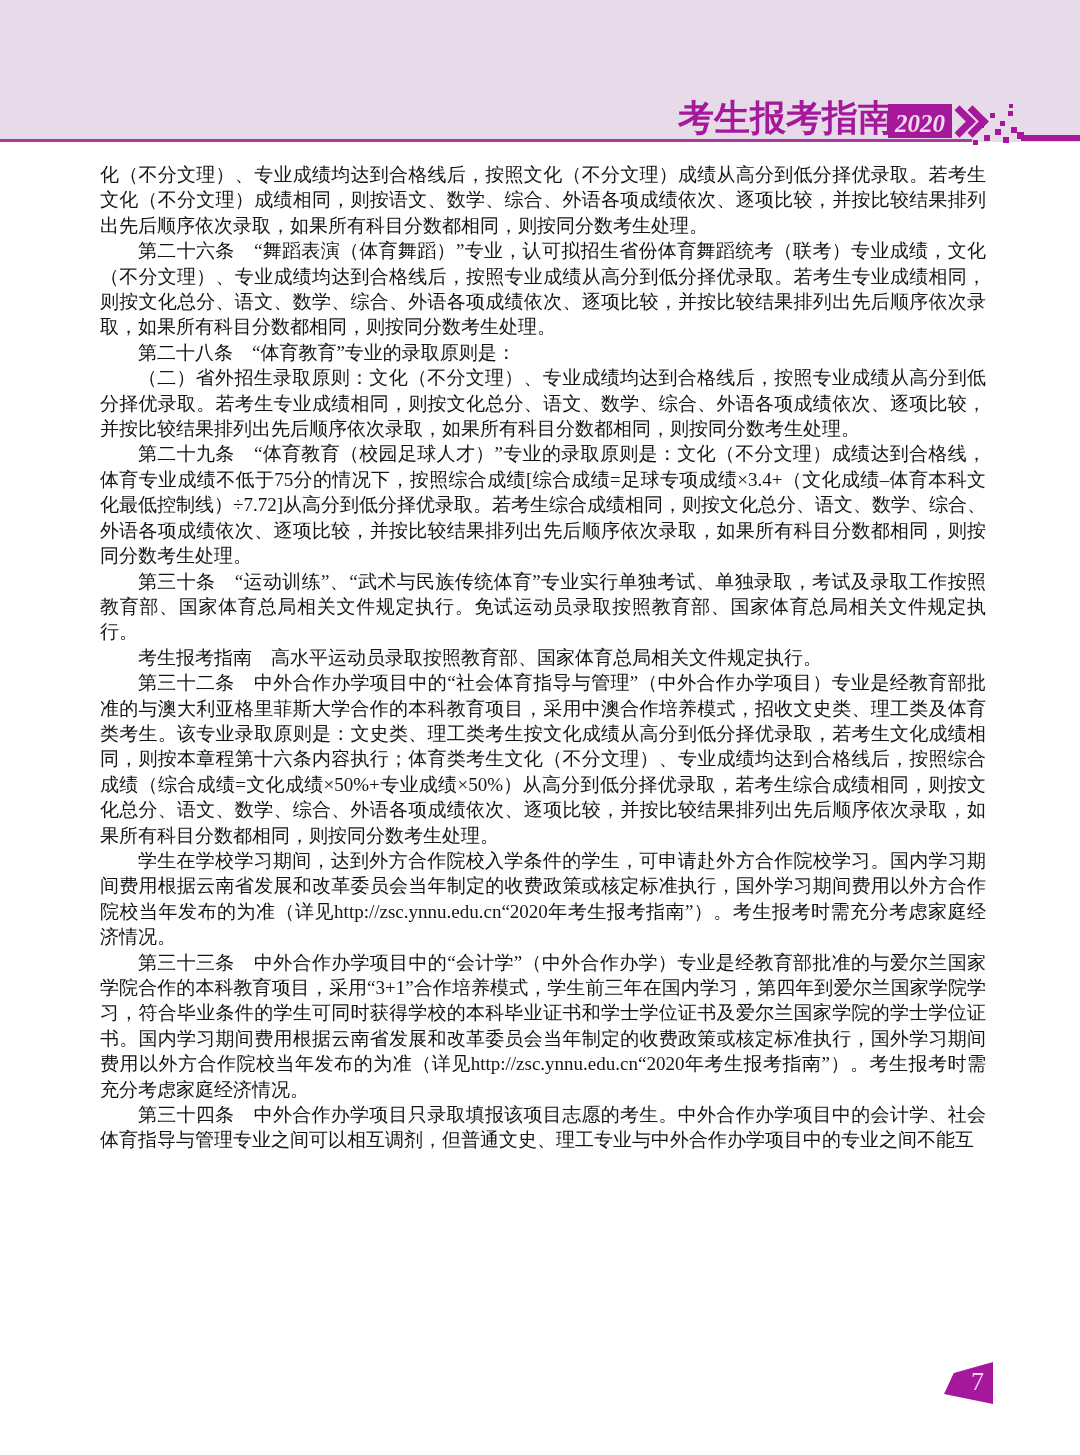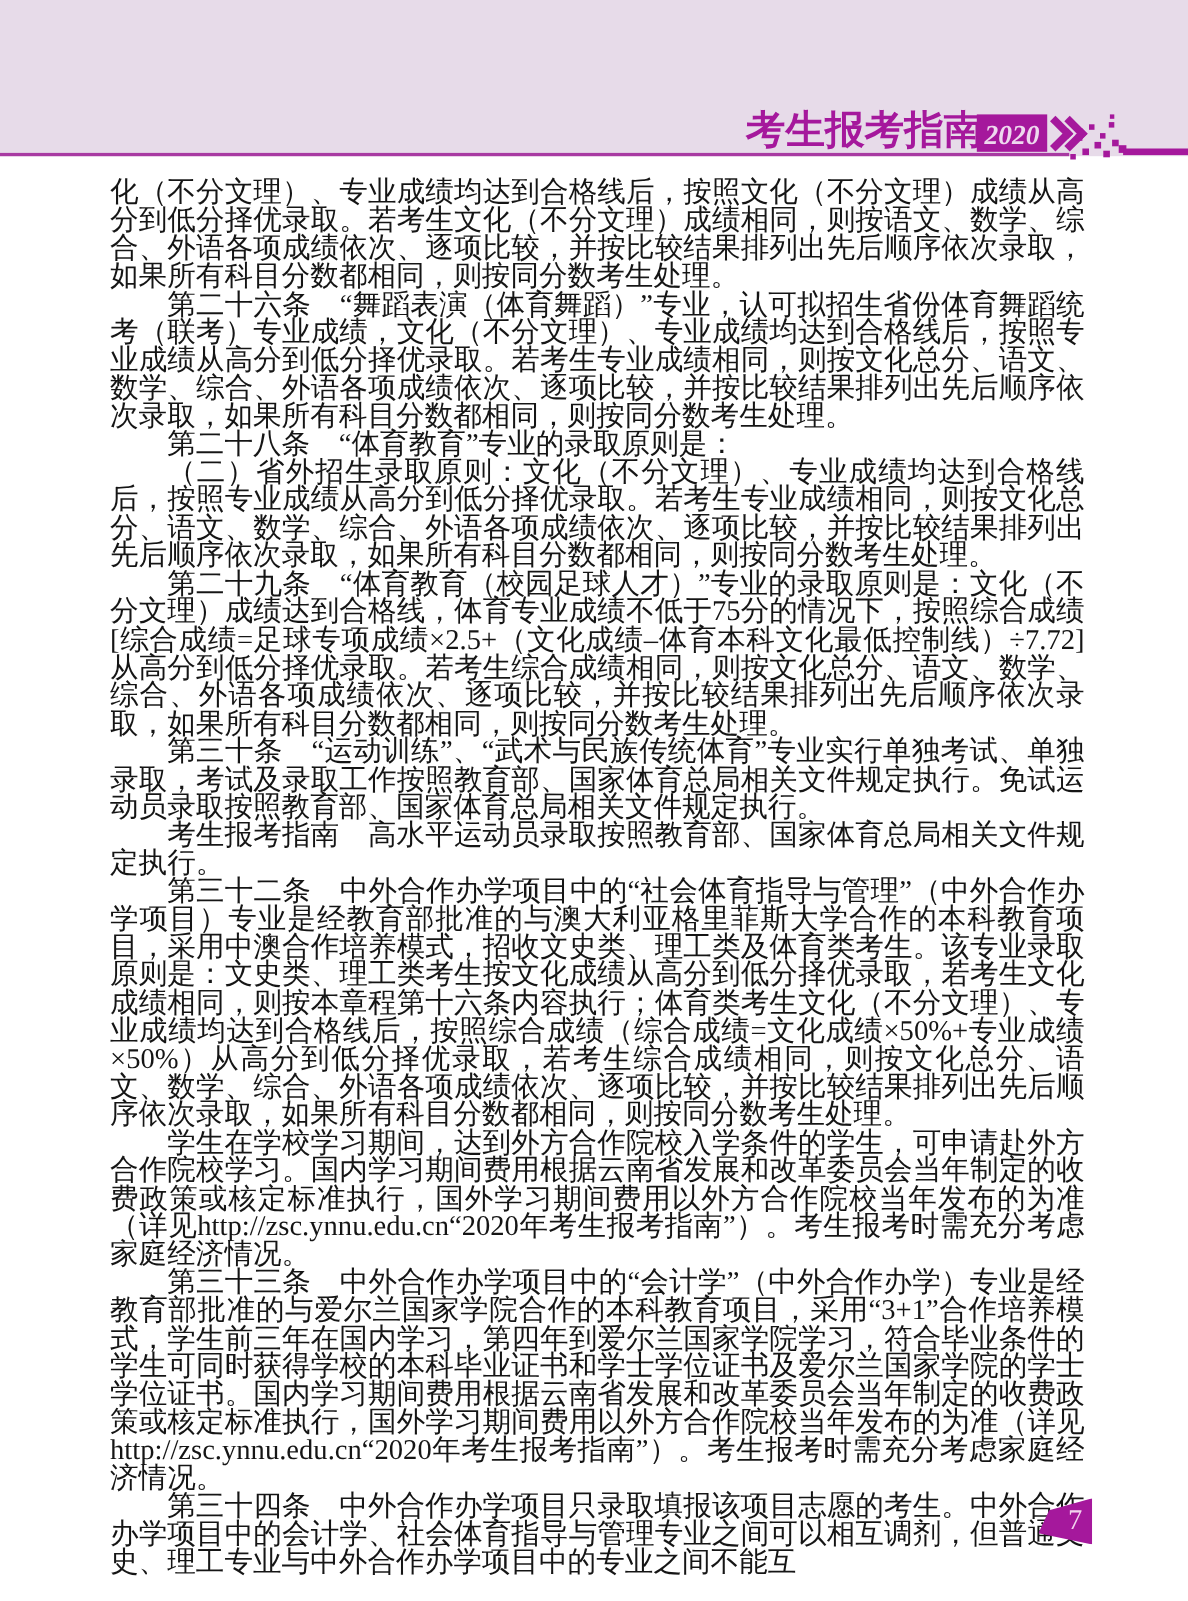--- a/index.html
+++ b/index.html
@@ -57,21 +57,21 @@
     position:absolute;left:1021px;top:135px;
     width:59px;height:6px;
     background:#a5189c;
   }
   .pixels{position:absolute;left:0;top:0;width:1080px;height:170px;pointer-events:none;}
   .px{position:absolute;background:#a5189c;}
   
   .doc-body{
     position:absolute;left:100px;top:162px;
     width:886px;
-    font-size:26px;
+    font-size:19px;
     line-height:25.4px;
     color:#151515;
     text-align:justify;
   }
   .para{margin:0;}
   .para.indent{text-indent:2em;}
   
   .page-tab{
     position:absolute;left:944px;top:1362px;
     width:49px;height:42px;
@@ -113,21 +113,21 @@
       </div>
     <div class="rule-thin"></div>
     <div class="rule-thick"></div>
   </header>
 
   <main class="doc-body" id="doc-body">
       <p class="para">化（不分文理）、专业成绩均达到合格线后，按照文化（不分文理）成绩从高分到低分择优录取。若考生文化（不分文理）成绩相同，则按语文、数学、综合、外语各项成绩依次、逐项比较，并按比较结果排列出先后顺序依次录取，如果所有科目分数都相同，则按同分数考生处理。</p>
       <p class="para indent">第二十六条　“舞蹈表演（体育舞蹈）”专业，认可拟招生省份体育舞蹈统考（联考）专业成绩，文化（不分文理）、专业成绩均达到合格线后，按照专业成绩从高分到低分择优录取。若考生专业成绩相同，则按文化总分、语文、数学、综合、外语各项成绩依次、逐项比较，并按比较结果排列出先后顺序依次录取，如果所有科目分数都相同，则按同分数考生处理。</p>
       <p class="para indent">第二十八条　“体育教育”专业的录取原则是：</p>
       <p class="para indent">（二）省外招生录取原则：文化（不分文理）、专业成绩均达到合格线后，按照专业成绩从高分到低分择优录取。若考生专业成绩相同，则按文化总分、语文、数学、综合、外语各项成绩依次、逐项比较，并按比较结果排列出先后顺序依次录取，如果所有科目分数都相同，则按同分数考生处理。</p>
-      <p class="para indent">第二十九条　“体育教育（校园足球人才）”专业的录取原则是：文化（不分文理）成绩达到合格线，体育专业成绩不低于75分的情况下，按照综合成绩[综合成绩=足球专项成绩×2.5+（文化成绩–体育本科文化最低控制线）÷7.72]从高分到低分择优录取。若考生综合成绩相同，则按文化总分、语文、数学、综合、外语各项成绩依次、逐项比较，并按比较结果排列出先后顺序依次录取，如果所有科目分数都相同，则按同分数考生处理。</p>
+      <p class="para indent">第二十九条　“体育教育（校园足球人才）”专业的录取原则是：文化（不分文理）成绩达到合格线，体育专业成绩不低于75分的情况下，按照综合成绩[综合成绩=足球专项成绩×3.4+（文化成绩–体育本科文化最低控制线）÷7.72]从高分到低分择优录取。若考生综合成绩相同，则按文化总分、语文、数学、综合、外语各项成绩依次、逐项比较，并按比较结果排列出先后顺序依次录取，如果所有科目分数都相同，则按同分数考生处理。</p>
       <p class="para indent">第三十条　“运动训练”、“武术与民族传统体育”专业实行单独考试、单独录取，考试及录取工作按照教育部、国家体育总局相关文件规定执行。免试运动员录取按照教育部、国家体育总局相关文件规定执行。</p>
       <p class="para indent">考生报考指南　高水平运动员录取按照教育部、国家体育总局相关文件规定执行。</p>
       <p class="para indent">第三十二条　中外合作办学项目中的“社会体育指导与管理”（中外合作办学项目）专业是经教育部批准的与澳大利亚格里菲斯大学合作的本科教育项目，采用中澳合作培养模式，招收文史类、理工类及体育类考生。该专业录取原则是：文史类、理工类考生按文化成绩从高分到低分择优录取，若考生文化成绩相同，则按本章程第十六条内容执行；体育类考生文化（不分文理）、专业成绩均达到合格线后，按照综合成绩（综合成绩=文化成绩×50%+专业成绩×50%）从高分到低分择优录取，若考生综合成绩相同，则按文化总分、语文、数学、综合、外语各项成绩依次、逐项比较，并按比较结果排列出先后顺序依次录取，如果所有科目分数都相同，则按同分数考生处理。</p>
       <p class="para indent">学生在学校学习期间，达到外方合作院校入学条件的学生，可申请赴外方合作院校学习。国内学习期间费用根据云南省发展和改革委员会当年制定的收费政策或核定标准执行，国外学习期间费用以外方合作院校当年发布的为准（详见http://zsc.ynnu.edu.cn“2020年考生报考指南”）。考生报考时需充分考虑家庭经济情况。</p>
       <p class="para indent">第三十三条　中外合作办学项目中的“会计学”（中外合作办学）专业是经教育部批准的与爱尔兰国家学院合作的本科教育项目，采用“3+1”合作培养模式，学生前三年在国内学习，第四年到爱尔兰国家学院学习，符合毕业条件的学生可同时获得学校的本科毕业证书和学士学位证书及爱尔兰国家学院的学士学位证书。国内学习期间费用根据云南省发展和改革委员会当年制定的收费政策或核定标准执行，国外学习期间费用以外方合作院校当年发布的为准（详见http://zsc.ynnu.edu.cn“2020年考生报考指南”）。考生报考时需充分考虑家庭经济情况。</p>
       <p class="para indent">第三十四条　中外合作办学项目只录取填报该项目志愿的考生。中外合作办学项目中的会计学、社会体育指导与管理专业之间可以相互调剂，但普通文史、理工专业与中外合作办学项目中的专业之间不能互</p>
     </main>
 
   <div class="page-tab">
     <span>7</span>

